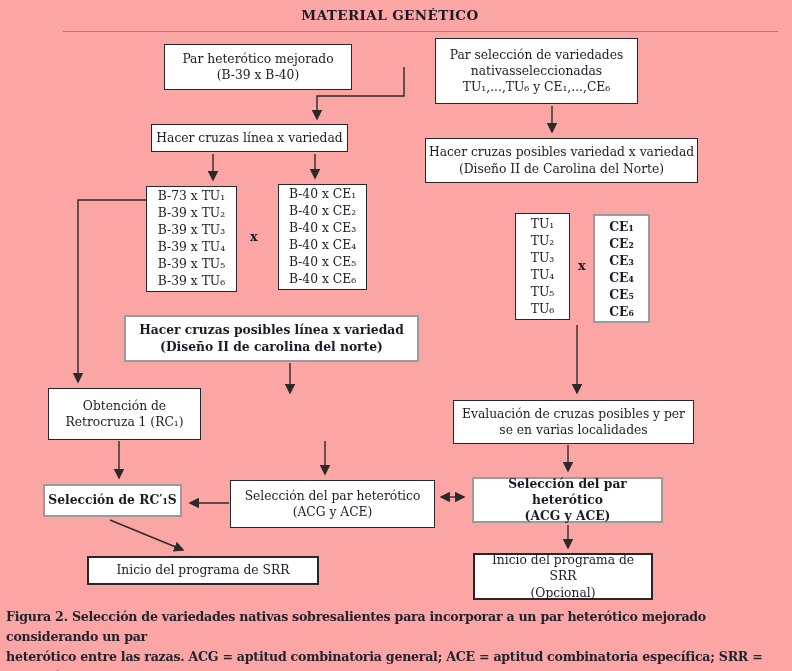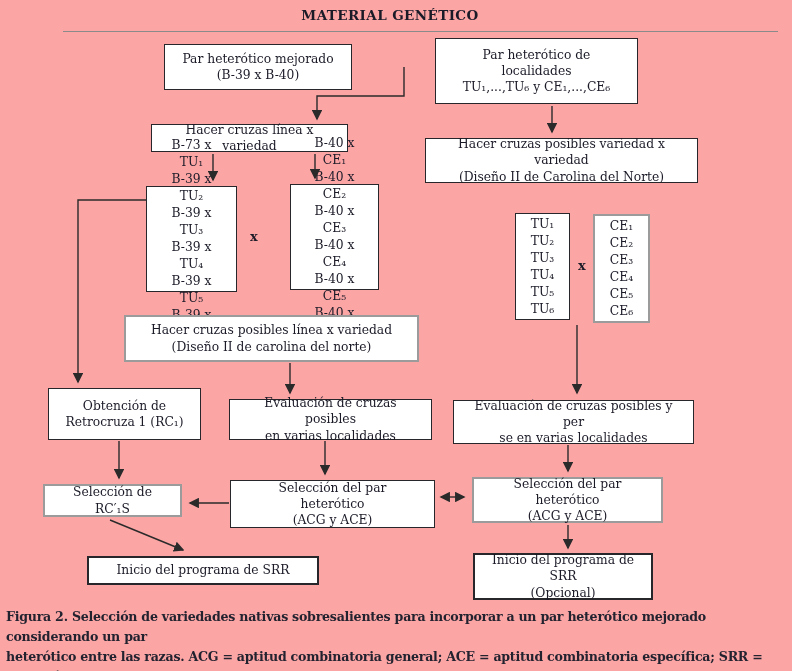--- a/index.html
+++ b/index.html
@@ -9,23 +9,23 @@
   }
   #connectors{position:absolute;left:0;top:0;width:792px;height:671px;pointer-events:none;z-index:3;}
   .title{
     position:absolute;left:0;top:7px;width:780px;text-align:center;
     font-weight:bold;font-size:13.5px;letter-spacing:0.4px;
   }
   .hrule{position:absolute;left:63px;top:31px;width:715px;height:0;border-top:1.7px solid #8a8a8a;}
   .box{
     position:absolute;background:#ffffff;border:1.5px solid #26262b;z-index:2;
     display:flex;flex-direction:column;align-items:center;justify-content:center;
-    text-align:center;font-size:12.3px;line-height:1.32;box-sizing:border-box;padding:1px 16px;
+    text-align:center;font-size:12.3px;line-height:1.32;box-sizing:border-box;padding:1px 2px;
   }
-  .box.gray{border:2px solid #9b9b9b;}
+  .box.gray{border:2px solid #9b9b9b;font-weight:bold;}
   .box.thick{border-width:2px;}
   .list{line-height:17px;}
   .xsym{position:absolute;z-index:2;font-size:13px;font-weight:bold;}
   .caption{
     position:absolute;left:6px;top:607px;width:782px;
     font-weight:bold;font-size:12.6px;line-height:20px;letter-spacing:-0.25px;color:#232330;
   }
 </style>
 </head>
 <body>
@@ -56,21 +56,22 @@
     <path d="M110,520 L183,550" fill="none" stroke="#2a2a2a" stroke-width="1.4" marker-end="url(#arr)"></path>
     <path d="M568,525 L568,548" fill="none" stroke="#2a2a2a" stroke-width="1.4" marker-end="url(#arr)"></path>
   </svg>
 
   <div class="box" style="left:164px;top:44px;width:188px;height:46px;">
     <span>Par heterótico mejorado</span>
     <span>(B-39 x B-40)</span>
   </div>
 
   <div class="box" style="left:435px;top:38px;width:203px;height:66px;">
-    <span>Par heterótico de localidades</span>
+    <span>Par selección de variedades</span>
+    <span>nativasseleccionadas</span>
     <span>TU₁,...,TU₆ y CE₁,...,CE₆</span>
   </div>
 
   <div class="box" style="left:151px;top:124px;width:197px;height:28px;">
     <span>Hacer cruzas línea x variedad</span>
   </div>
 
   <div class="box" style="left:425px;top:138px;width:273px;height:45px;">
     <span>Hacer cruzas posibles variedad x variedad</span>
     <span>(Diseño II de Carolina del Norte)</span>
@@ -80,21 +81,21 @@
     <span>B-73 x TU₁</span>
     <span>B-39 x TU₂</span>
     <span>B-39 x TU₃</span>
     <span>B-39 x TU₄</span>
     <span>B-39 x TU₅</span>
     <span>B-39 x TU₆</span>
   </div>
 
   <div class="xsym" style="left:250px;top:229px;">x</div>
 
-  <div class="box list" style="left:290px;top:184px;width:89px;height:106px;">
+  <div class="box list" style="left:278px;top:184px;width:89px;height:106px;">
     <span>B-40 x CE₁</span>
     <span>B-40 x CE₂</span>
     <span>B-40 x CE₃</span>
     <span>B-40 x CE₄</span>
     <span>B-40 x CE₅</span>
     <span>B-40 x CE₆</span>
   </div>
 
   <div class="box list" style="left:515px;top:213px;width:55px;height:107px;">
     <span>TU₁</span>
@@ -119,24 +120,20 @@
   <div class="box gray" style="left:124px;top:315px;width:295px;height:47px;">
     <span>Hacer cruzas posibles línea x variedad</span>
     <span>(Diseño II  de carolina del norte)</span>
   </div>
 
   <div class="box" style="left:48px;top:388px;width:153px;height:52px;">
     <span>Obtención de</span>
     <span>Retrocruza 1 (RC₁)</span>
   </div>
 
-  <div class="box" style="left:229px;top:399px;width:203px;height:41px;">
-    <span>Evaluación de cruzas posibles</span>
-    <span>en varias localidades</span>
-  </div>
 
   <div class="box" style="left:453px;top:400px;width:241px;height:44px;">
     <span>Evaluación de cruzas posibles y per</span>
     <span>se en varias localidades</span>
   </div>
 
   <div class="box gray" style="left:43px;top:484px;width:139px;height:33px;">
     <span>Selección de RC′₁S</span>
   </div>
 

